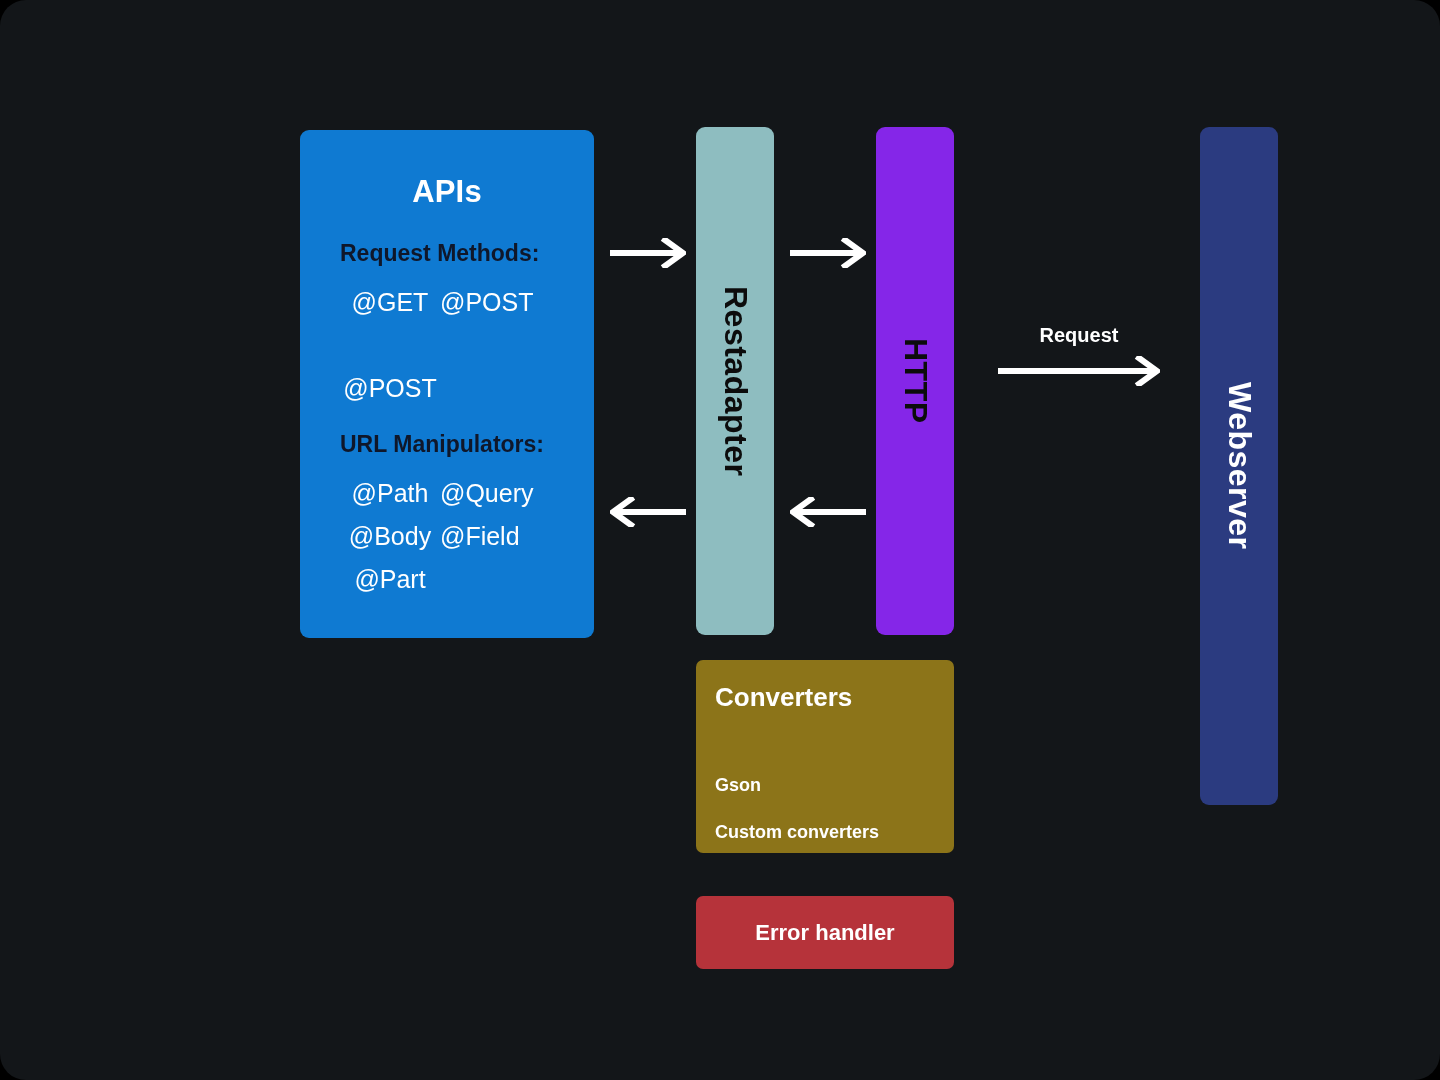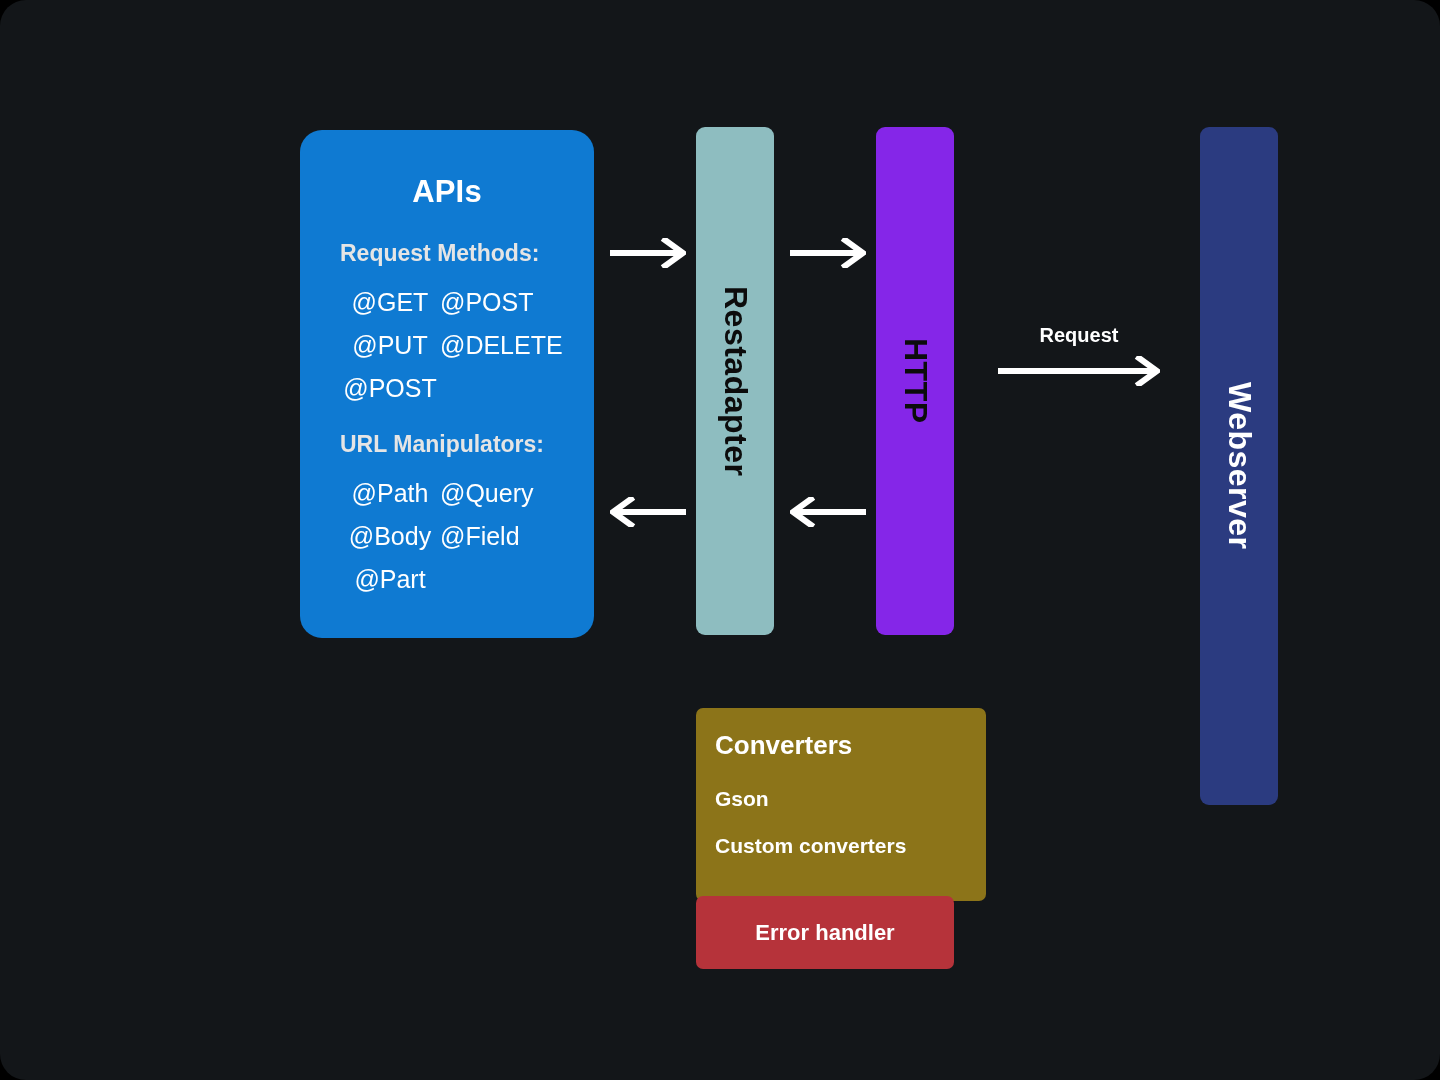--- a/index.html
+++ b/index.html
@@ -31,37 +31,37 @@
     border-radius: 8px;
   }
 
   
   #apis-box {
     left: 300px;
     top: 130px;
     width: 294px;
     height: 508px;
     background: #0F7AD2;
-    border-radius: 22px;
+    border-radius: 9px;
   }
   #apis-title {
     position: absolute;
     left: 0;
     top: 44px;
     width: 294px;
     text-align: center;
     color: #ffffff;
     font-size: 31px;
     font-weight: bold;
     letter-spacing: .2px;
   }
   .apis-heading {
     position: absolute;
     left: 40px;
-    color: #e5e5e5;
+    color: #0f172a;
     font-size: 23px;
     font-weight: bold;
     white-space: nowrap;
   }
   .apis-row {
     position: absolute;
     left: 40px;
     color: #ffffff;
     font-size: 25px;
     font-weight: normal;
@@ -121,41 +121,42 @@
     background: #2B3B80;
   }
   #webserver-lane .lane-label {
     color: #ffffff;
     font-size: 32px;
   }
 
   
   #converters-box {
     left: 696px;
-    top: 708px;
-    width: 290px;
+    top: 660px;
+    width: 258px;
     height: 193px;
     background: #8C7419;
     border-radius: 7px;
   }
   #converters-title {
     position: absolute;
     left: 19px;
     top: 22px;
     color: #ffffff;
     font-size: 26px;
     font-weight: bold;
   }
   .conv-item {
     position: absolute;
     left: 19px;
     color: #ffffff;
-    font-size: 21px;
-    font-weight: bold;
-    white-space: nowrap;
+    font-size: 18px;
+    font-weight: bold;
+    white-space: nowrap;
+    margin-top: 36px;
   }
   #error-handler-box {
     left: 696px;
     top: 896px;
     width: 258px;
     height: 73px;
     background: #B6333A;
     border-radius: 7px;
     display: flex;
     align-items: center;
@@ -190,23 +191,20 @@
 
 
   <div id="apis-box" class="box">
     <div id="apis-title">APIs</div>
 
     <div class="apis-heading" style="top:110px;">Request Methods:</div>
 
     <div class="apis-row" style="top:158px;">
       <span class="tok first">@GET</span><span class="tok">@POST</span>
     </div>
-    <div class="apis-row" style="top:201px;">
-      <span class="tok first">@PUT</span><span class="tok">@DELETE</span>
-    </div>
     <div class="apis-row" style="top:244px;">
       <span class="tok first">@POST</span>
     </div>
 
     <div class="apis-heading" style="top:301px;">URL Manipulators:</div>
 
     <div class="apis-row" style="top:349px;">
       <span class="tok first">@Path</span><span class="tok">@Query</span>
     </div>
     <div class="apis-row" style="top:392px;text-decoration:underline;">

